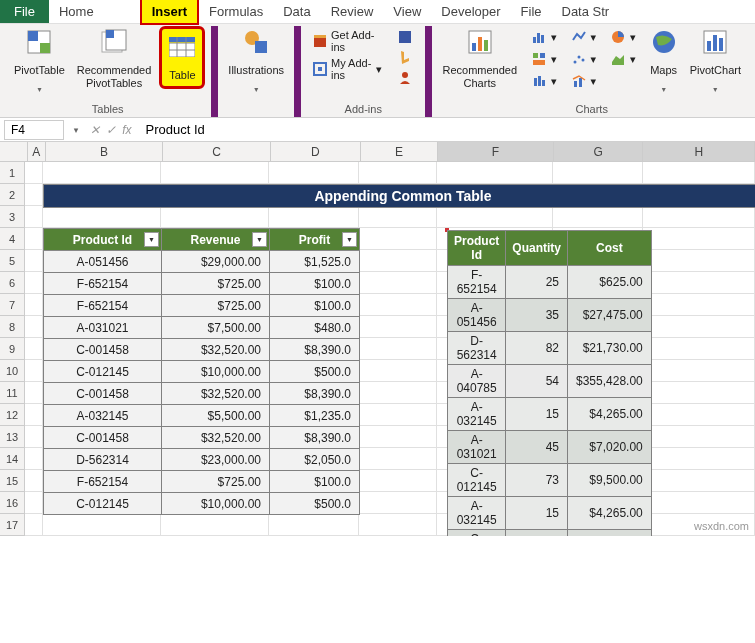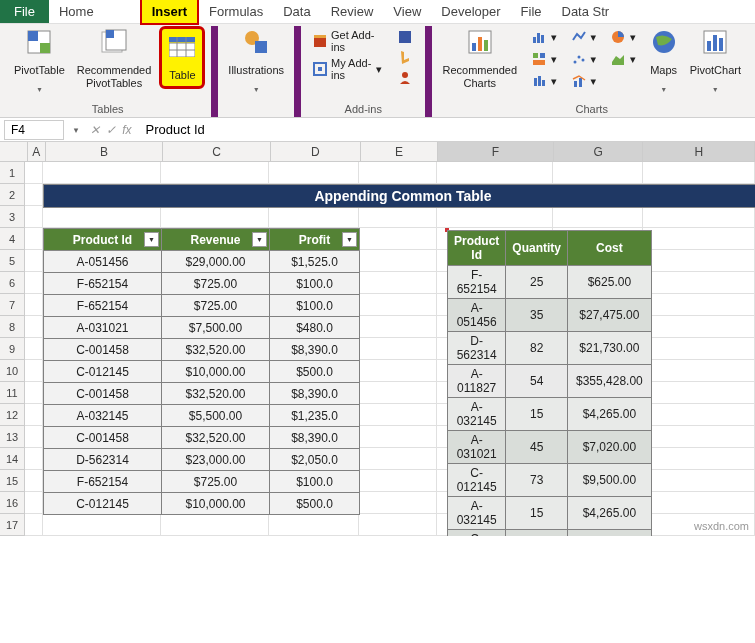--- a/index.html
+++ b/index.html
@@ -50,21 +50,21 @@
 
 .wA { width: 18px; } .wB { width: 118px; } .wC { width: 108px; } .wD { width: 90px; }
 .wE { width: 78px; } .wF { width: 116px; } .wG { width: 90px; } .wH { width: 112px; }
 
 
 .title-bar { position: absolute; top: 22px; left: 18px; width: 720px; height: 24px; background: #1f3864; border: 1px solid #888; display: flex; align-items: center; justify-content: center; color: #fff; font-weight: bold; font-size: 14px; }
 
 .tbl { position: absolute; border-collapse: collapse; }
 .tbl th { background: #548235; color: #fff; font-size: 12px; padding: 3px 6px; border: 1px solid #888; text-align: center; height: 22px; position: relative; }
 .tbl td { background: #f2f2f2; border: 1px solid #808080; font-size: 12px; padding: 2px 8px; text-align: center; height: 22px; }
-.tbl td.r { }
+.tbl td.r { text-align: right; }
 .drop-arrow { position: absolute; right: 2px; top: 3px; width: 15px; height: 15px; background: #fff; border: 1px solid #999; display: flex; align-items: center; justify-content: center; font-size: 7px; color: #333; }
 
 .tbl1 { top: 66px; left: 18px; }
 .tbl1 th:nth-child(1), .tbl1 td:nth-child(1) { width: 118px; }
 .tbl1 th:nth-child(2), .tbl1 td:nth-child(2) { width: 108px; }
 .tbl1 th:nth-child(3), .tbl1 td:nth-child(3) { width: 90px; }
 
 .tbl2-wrap { position: absolute; top: 66px; left: 420px; border: 2px solid #d13438; }
 .tbl2 th:nth-child(1), .tbl2 td:nth-child(1) { width: 114px; }
 .tbl2 th:nth-child(2), .tbl2 td:nth-child(2) { width: 88px; }
@@ -610,21 +610,21 @@
                 <td class="alt">A-051456</td>
                 <td class="alt r">35</td>
                 <td class="alt r">$27,475.00</td>
               </tr>
               <tr>
                 <td>D-562314</td>
                 <td class="r">82</td>
                 <td class="r">$21,730.00</td>
               </tr>
               <tr>
-                <td class="alt hl">A-011827</td>
+                <td class="alt hl">A-040785</td>
                 <td class="alt hl r">54</td>
                 <td class="alt hl r">$355,428.00</td>
               </tr>
               <tr>
                 <td>A-032145</td>
                 <td class="r">15</td>
                 <td class="r">$4,265.00</td>
               </tr>
               <tr>
                 <td class="alt">A-031021</td>

